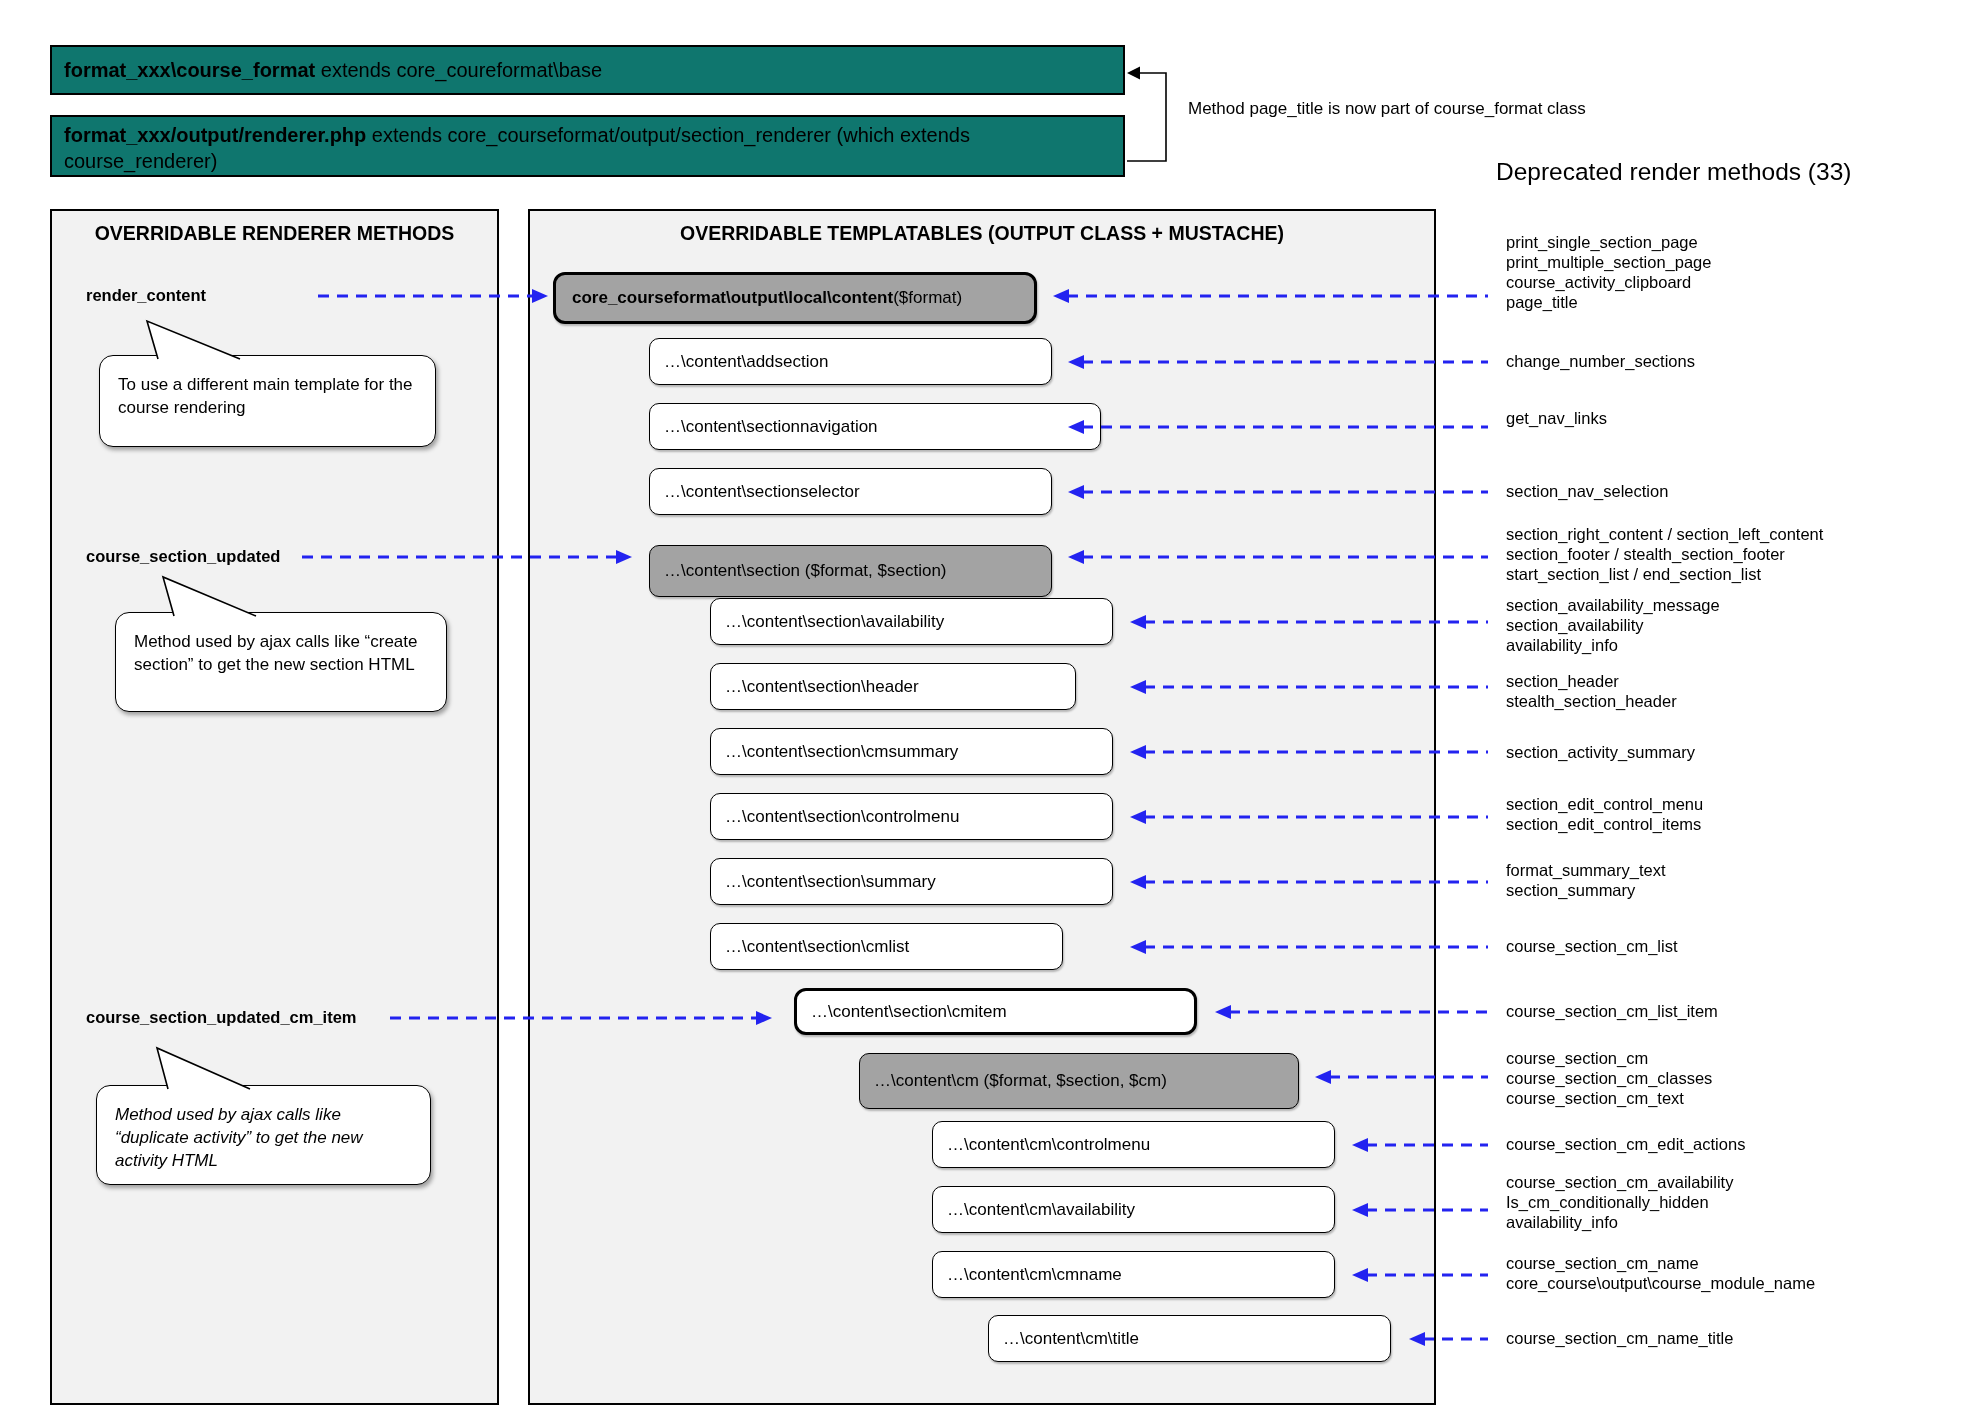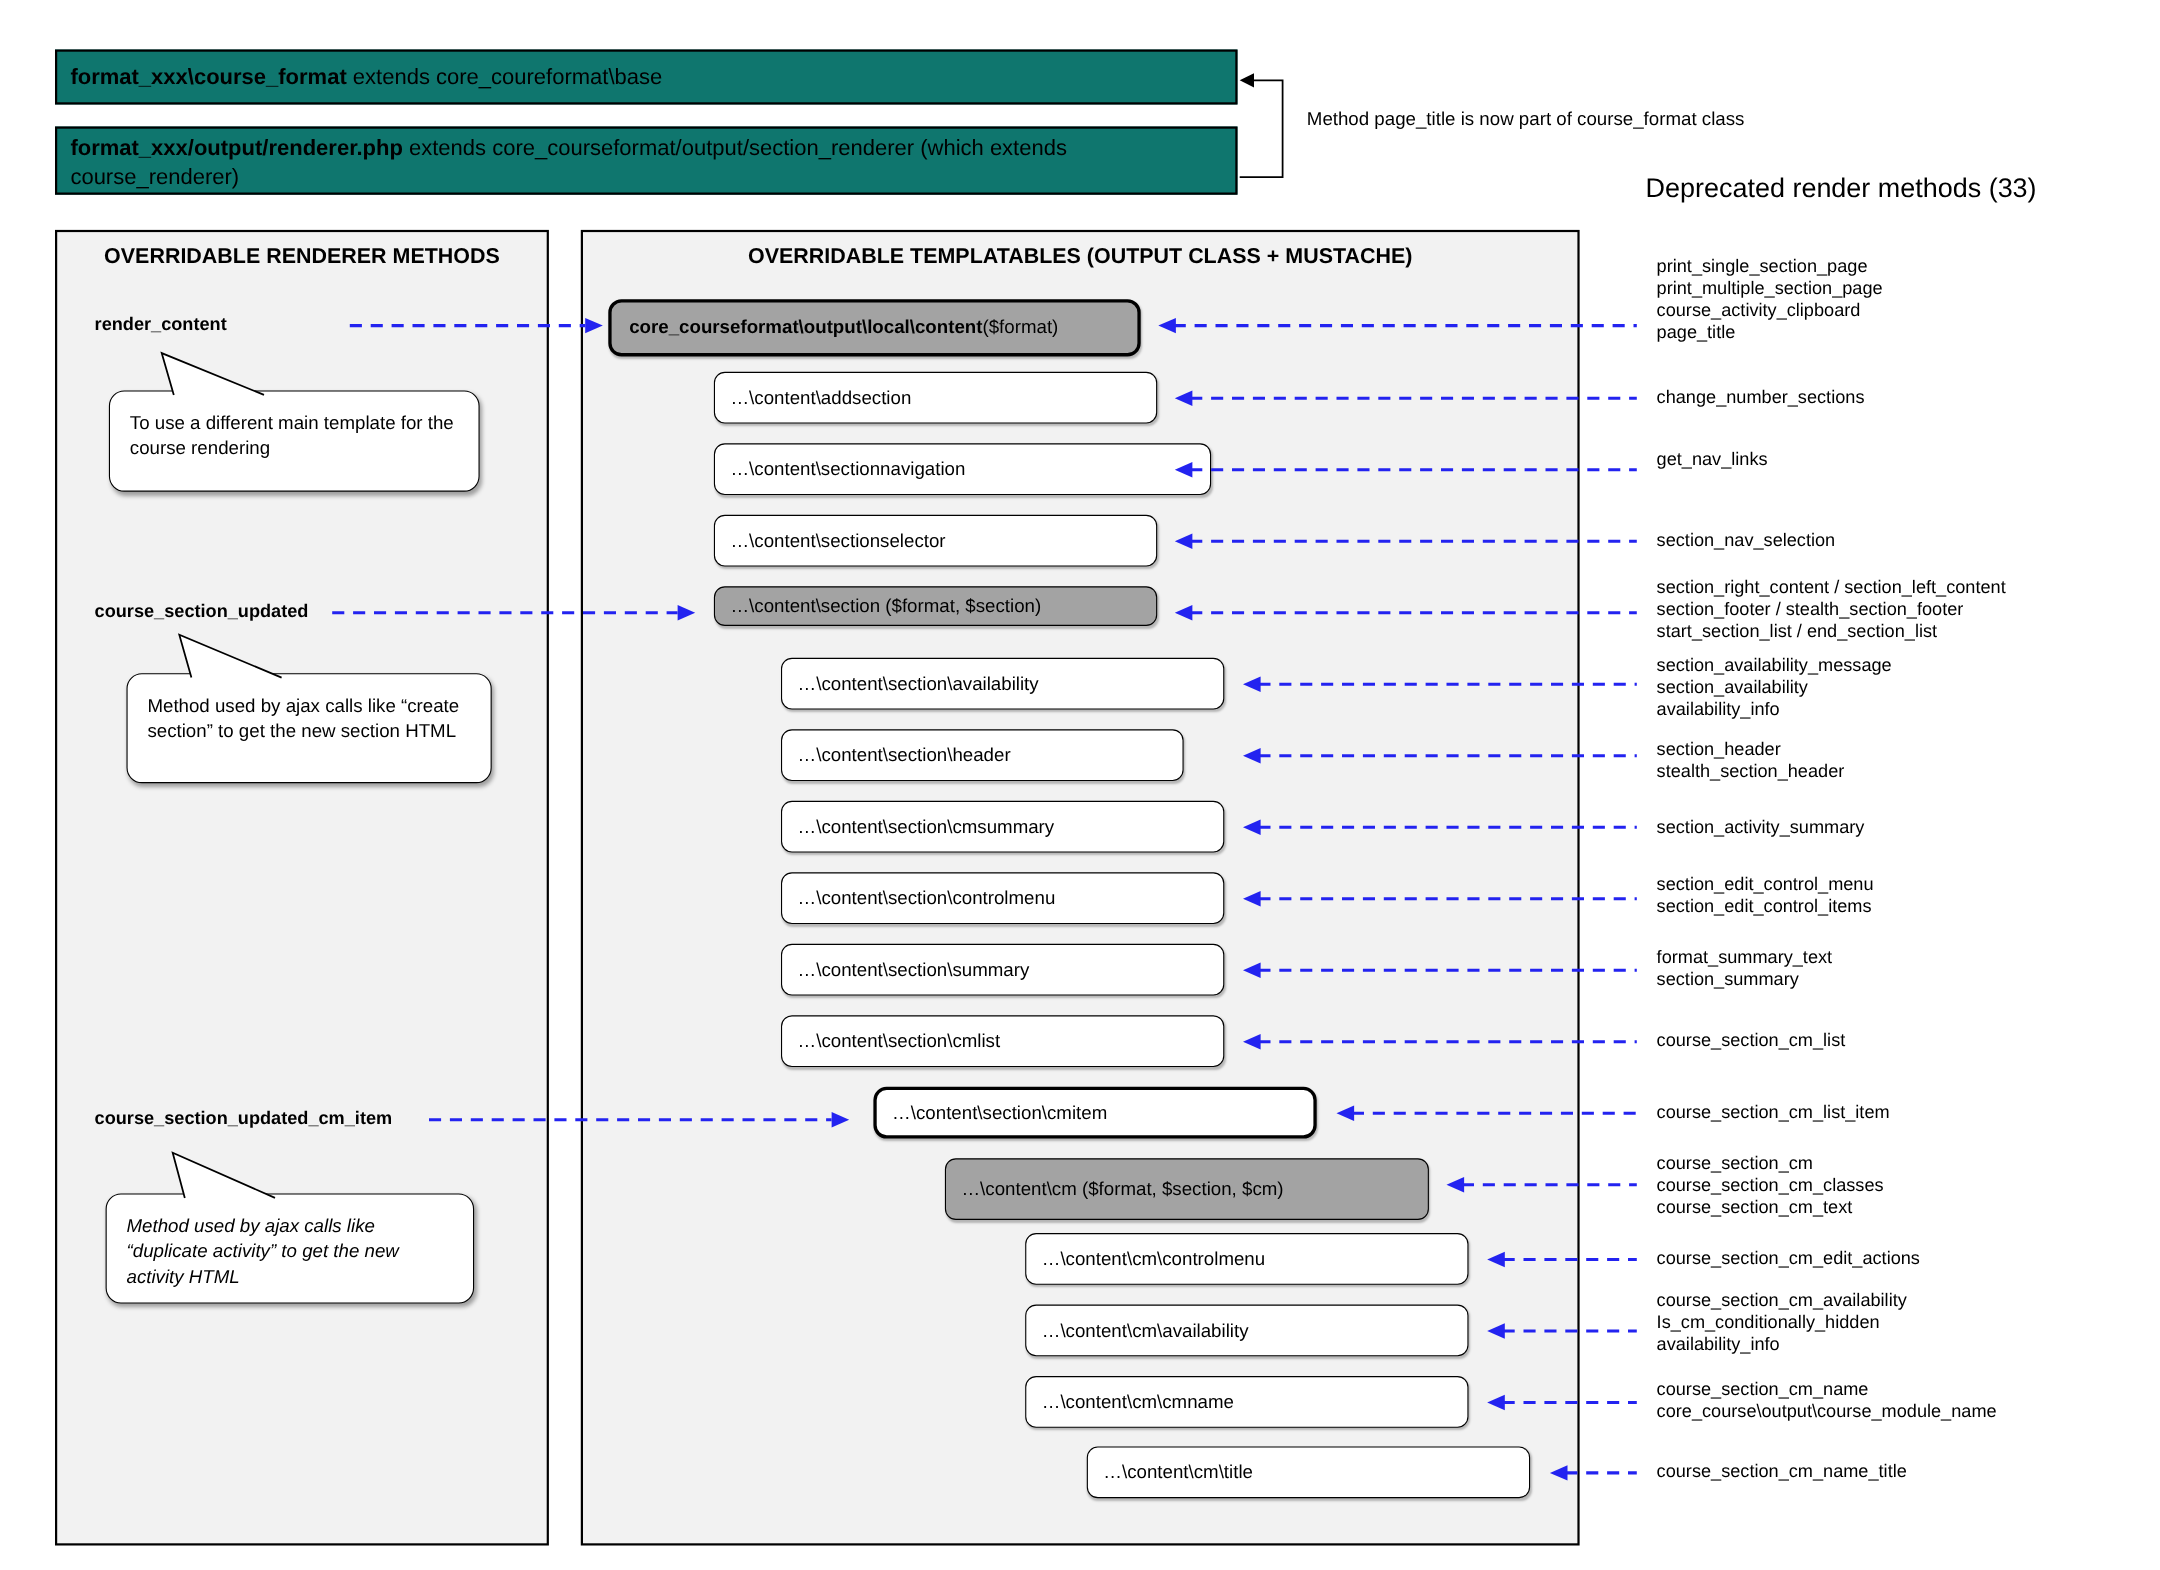--- a/index.html
+++ b/index.html
@@ -85,40 +85,40 @@
 
   <div class="tbox" style="left:649px;top:338px;width:403px;height:47px;">
       <span>…\content\addsection</span>
     </div>
   <div class="tbox" style="left:649px;top:403px;width:452px;height:47px;">
       <span>…\content\sectionnavigation</span>
     </div>
   <div class="tbox" style="left:649px;top:468px;width:403px;height:47px;">
       <span>…\content\sectionselector</span>
     </div>
-  <div class="tbox orange" style="left:649px;top:533px;width:403px;height:36px;">
+  <div class="tbox orange" style="left:649px;top:545px;width:403px;height:52px;">
       <span>…\content\section ($format, $section)</span>
     </div>
 
   <div class="tbox" style="left:710px;top:598px;width:403px;height:47px;">
       <span>…\content\section\availability</span>
     </div>
   <div class="tbox" style="left:710px;top:663px;width:366px;height:47px;">
       <span>…\content\section\header</span>
     </div>
   <div class="tbox" style="left:710px;top:728px;width:403px;height:47px;">
       <span>…\content\section\cmsummary</span>
     </div>
   <div class="tbox" style="left:710px;top:793px;width:403px;height:47px;">
       <span>…\content\section\controlmenu</span>
     </div>
   <div class="tbox" style="left:710px;top:858px;width:403px;height:47px;">
       <span>…\content\section\summary</span>
     </div>
-  <div class="tbox" style="left:710px;top:923px;width:403px;height:47px;">
+  <div class="tbox" style="left:710px;top:923px;width:353px;height:47px;">
       <span>…\content\section\cmlist</span>
     </div>
 
   <div class="tbox thick" style="left:794px;top:988px;width:403px;height:47px;">
       <span>…\content\section\cmitem</span>
     </div>
 
   <div class="tbox orange" style="left:859px;top:1053px;width:440px;height:56px;">
       <span>…\content\cm ($format, $section, $cm)</span>
     </div>

